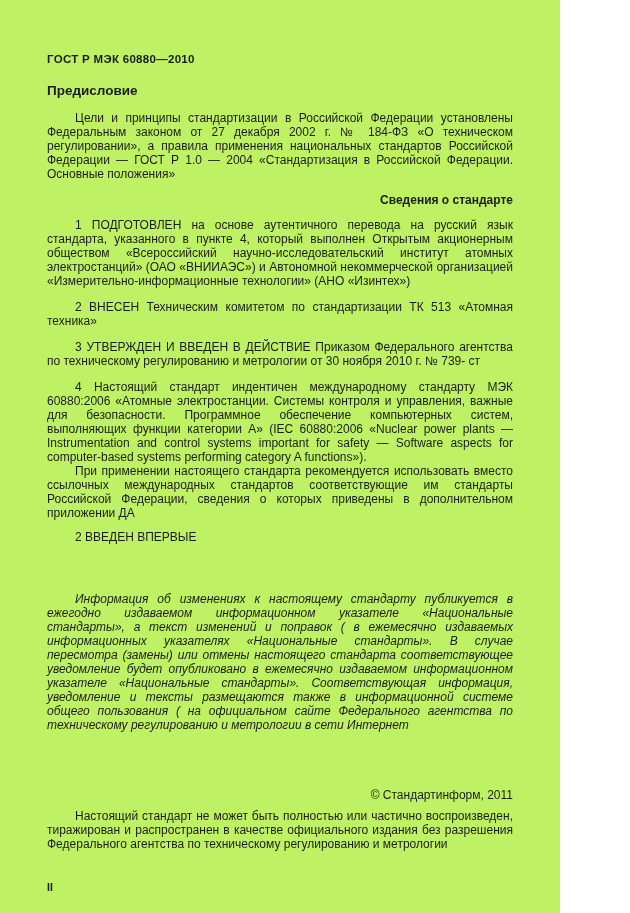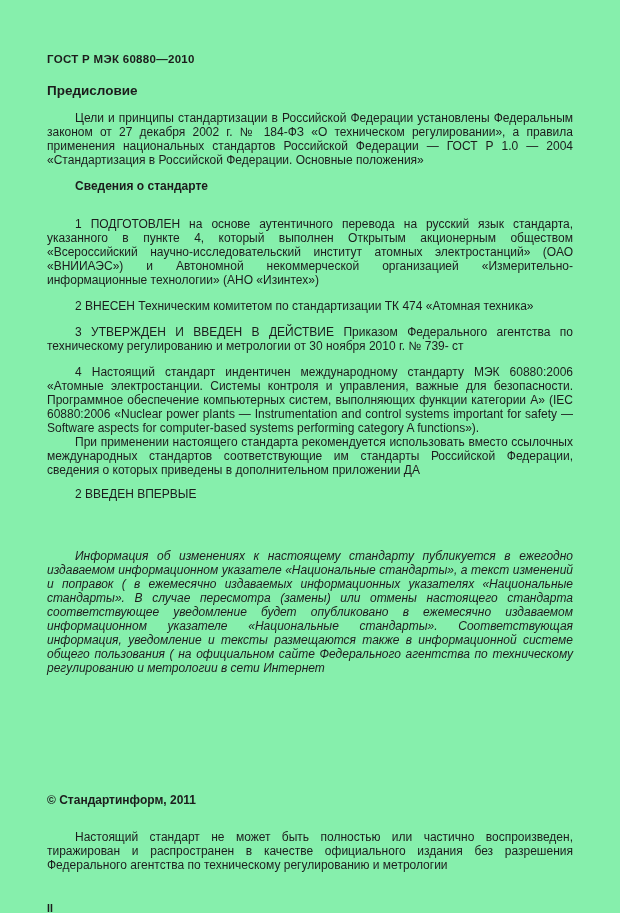--- a/index.html
+++ b/index.html
@@ -3,23 +3,23 @@
 <meta charset="utf-8">
 <style>
   html, body {
     margin: 0;
     padding: 0;
     background: #ffffff;
   }
   .page {
     position: relative;
     box-sizing: border-box;
-    width: 620px;
+    width: 560px;
     height: 913px;
-    background: #86efac;
+    background: #bef264;
     color: #1c1c1c;
     font-family: "Liberation Sans", sans-serif;
     font-size: 12px;
     line-height: 14px;
     padding: 52px 47px 20px 47px;
     overflow: hidden;
   }
   .doc-code {
     font-weight: 700;
     font-size: 11.5px;
@@ -32,35 +32,35 @@
     line-height: 16px;
     margin: 17px 0 0 0;
   }
   p {
     margin: 12px 0 0 0;
     text-align: justify;
     text-indent: 28px;
   }
   .subheading {
     font-weight: 700;
-    text-align: left;
+    text-align: right;
   }
-  .item1 { margin-top: 24px; }
+  .item1 { margin-top: 11px; }
   .no-gap { margin-top: 0; }
   .item5 { margin-top: 10px; }
   .notice {
     font-style: italic;
     margin-top: 48px;
   }
   .copyright {
-    margin-top: 118px;
+    margin-top: 56px;
+    text-align: right;
     text-indent: 0;
-    font-weight: bold;
   }
-  .restriction { margin-top: 23px; }
+  .restriction { margin-top: 7px; }
   .page-number {
     margin-top: 29px;
     text-indent: 0;
     text-align: left;
     font-weight: 700;
     font-size: 10.5px;
   }
 </style>
 </head>
 <body>
@@ -69,21 +69,21 @@
   <div class="doc-code">ГОСТ Р МЭК 60880—2010</div>
 
   <div class="title">Предисловие</div>
 
   <p>Цели и принципы стандартизации в Российской Федерации установлены Федеральным законом от 27 декабря 2002 г. № 184-ФЗ «О техническом регулировании», а правила применения национальных стандартов Российской Федерации — ГОСТ Р 1.0 — 2004 «Стандартизация в Российской Федерации. Основные положения»</p>
 
   <p class="subheading">Сведения о стандарте</p>
 
   <p class="item1">1 ПОДГОТОВЛЕН на основе аутентичного перевода на русский язык стандарта, указанного в пункте 4, который выполнен Открытым акционерным обществом «Всероссийский научно-исследовательский институт атомных электростанций» (ОАО «ВНИИАЭС») и Автономной некоммерческой организацией «Измерительно-информационные технологии» (АНО «Изинтех»)</p>
 
-  <p>2 ВНЕСЕН Техническим комитетом по стандартизации ТК 474 «Атомная техника»</p>
+  <p>2 ВНЕСЕН Техническим комитетом по стандартизации ТК 513 «Атомная техника»</p>
 
   <p>3 УТВЕРЖДЕН И ВВЕДЕН В ДЕЙСТВИЕ Приказом Федерального агентства по техническому регулированию и метрологии от 30 ноября 2010 г. № 739- ст</p>
 
   <p>4 Настоящий стандарт индентичен международному стандарту МЭК 60880:2006 «Атомные электростанции. Системы контроля и управления, важные для безопасности. Программное обеспечение компьютерных систем, выполняющих функции категории А» (IEC 60880:2006 «Nuclear power plants — Instrumentation and control systems important for safety — Software aspects for computer-based systems performing category A functions»).</p>
 
   <p class="no-gap">При применении настоящего стандарта рекомендуется использовать вместо ссылочных международных стандартов соответствующие им стандарты Российской Федерации, сведения о которых приведены в дополнительном приложении ДА</p>
 
   <p class="item5">2 ВВЕДЕН ВПЕРВЫЕ</p>
 
   <p class="notice">Информация об изменениях к настоящему стандарту публикуется в ежегодно издаваемом информационном указателе «Национальные стандарты», а текст изменений и поправок ( в ежемесячно издаваемых информационных указателях «Национальные стандарты». В случае пересмотра (замены) или отмены настоящего стандарта соответствующее уведомление будет опубликовано в ежемесячно издаваемом информационном указателе «Национальные стандарты». Соответствующая информация, уведомление и тексты размещаются также в информационной системе общего пользования ( на официальном сайте Федерального агентства по техническому регулированию и метрологии в сети Интернет</p>

